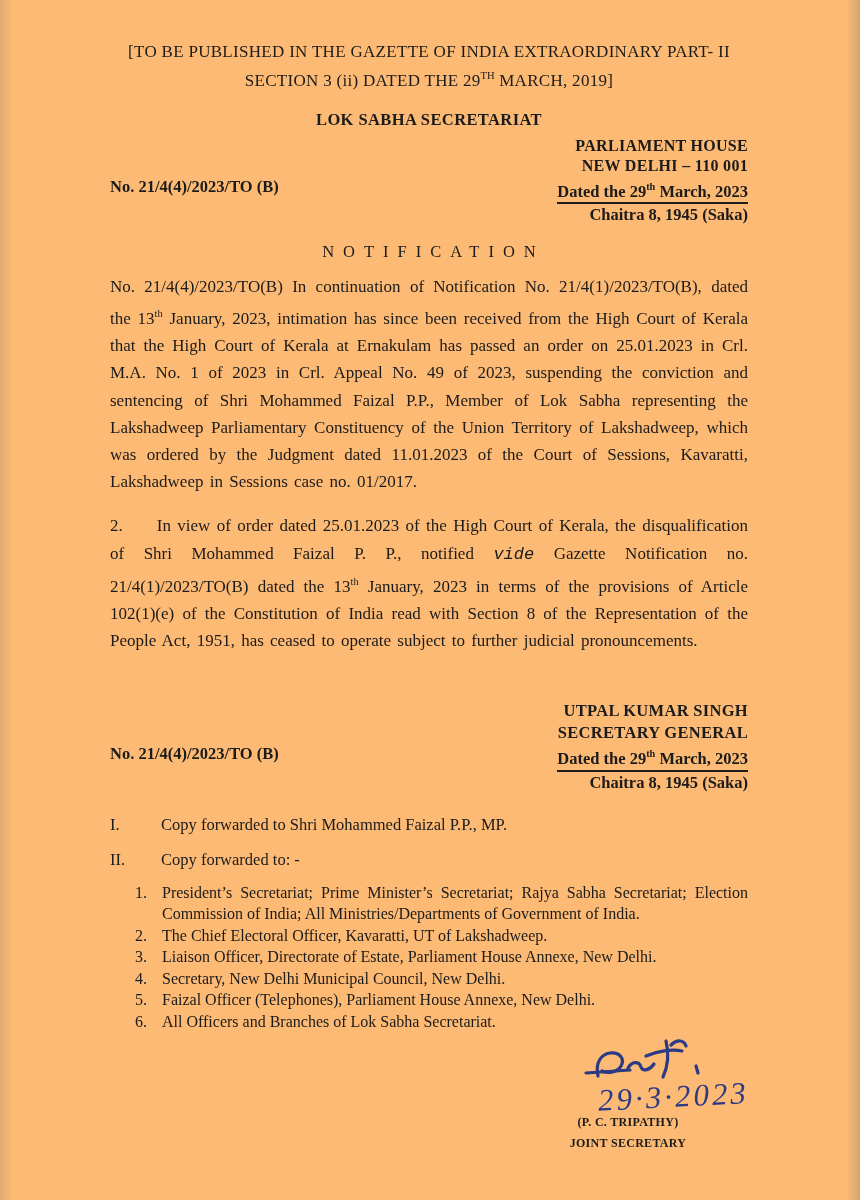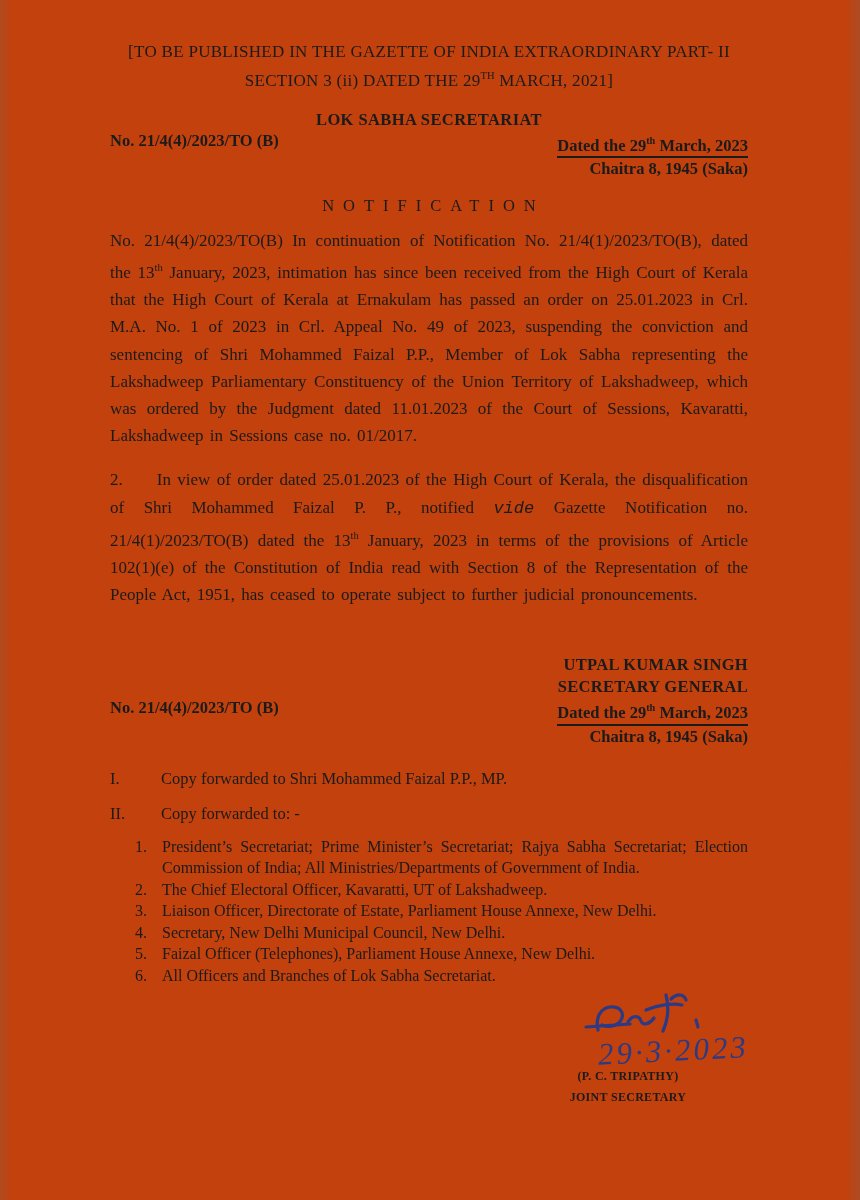--- a/index.html
+++ b/index.html
@@ -3,21 +3,21 @@
 <meta charset="utf-8">
 <style>
   html, body { margin: 0; padding: 0; background: #e9e8e4; }
   * { box-sizing: border-box; }
 
   .page {
     position: relative;
     width: 860px;
     height: 1200px;
     margin: 0 auto;
-    background: #c2410c;
+    background: #fdba74;
     color: #1b1b1b;
     font-family: "Liberation Serif", "DejaVu Serif", serif;
     padding: 40px 112px 0 110px;
     overflow: hidden;
   }
   .scan-edge-left {
     position: absolute; left: 0; top: 0; width: 12px; height: 100%;
     background: linear-gradient(to right, rgba(110,108,100,0.22), rgba(110,108,100,0));
     pointer-events: none;
   }
@@ -64,25 +64,29 @@
 </style>
 </head>
 <body>
 
 <div class="page">
   <div class="scan-edge-left"></div>
   <div class="scan-edge-right"></div>
 
   <div class="gazette">
     <div>[TO BE PUBLISHED IN THE GAZETTE OF INDIA EXTRAORDINARY PART- II</div>
-    <div><span>SECTION 3 (ii) DATED THE 29</span><sup class="sm">TH</sup><span> MARCH, 2021]</span></div>
+    <div><span>SECTION 3 (ii) DATED THE 29</span><sup class="sm">TH</sup><span> MARCH, 2019]</span></div>
   </div>
 
   <div class="org-name">LOK SABHA SECRETARIAT</div>
 
+  <div class="addr-block">
+    <div>PARLIAMENT HOUSE</div>
+    <div>NEW DELHI – 110 001</div>
+  </div>
 
   <div class="ref-row">
     <div class="ref-no">No. 21/4(4)/2023/TO (B)</div>
     <div class="date-block">
       <div><span class="dated-underline"><span>Dated the 29</span><sup class="sm">th</sup><span> March, 2023</span></span></div>
       <div>Chaitra 8, 1945 (Saka)</div>
     </div>
   </div>
 
   <div class="notif-title">NOTIFICATION</div>

